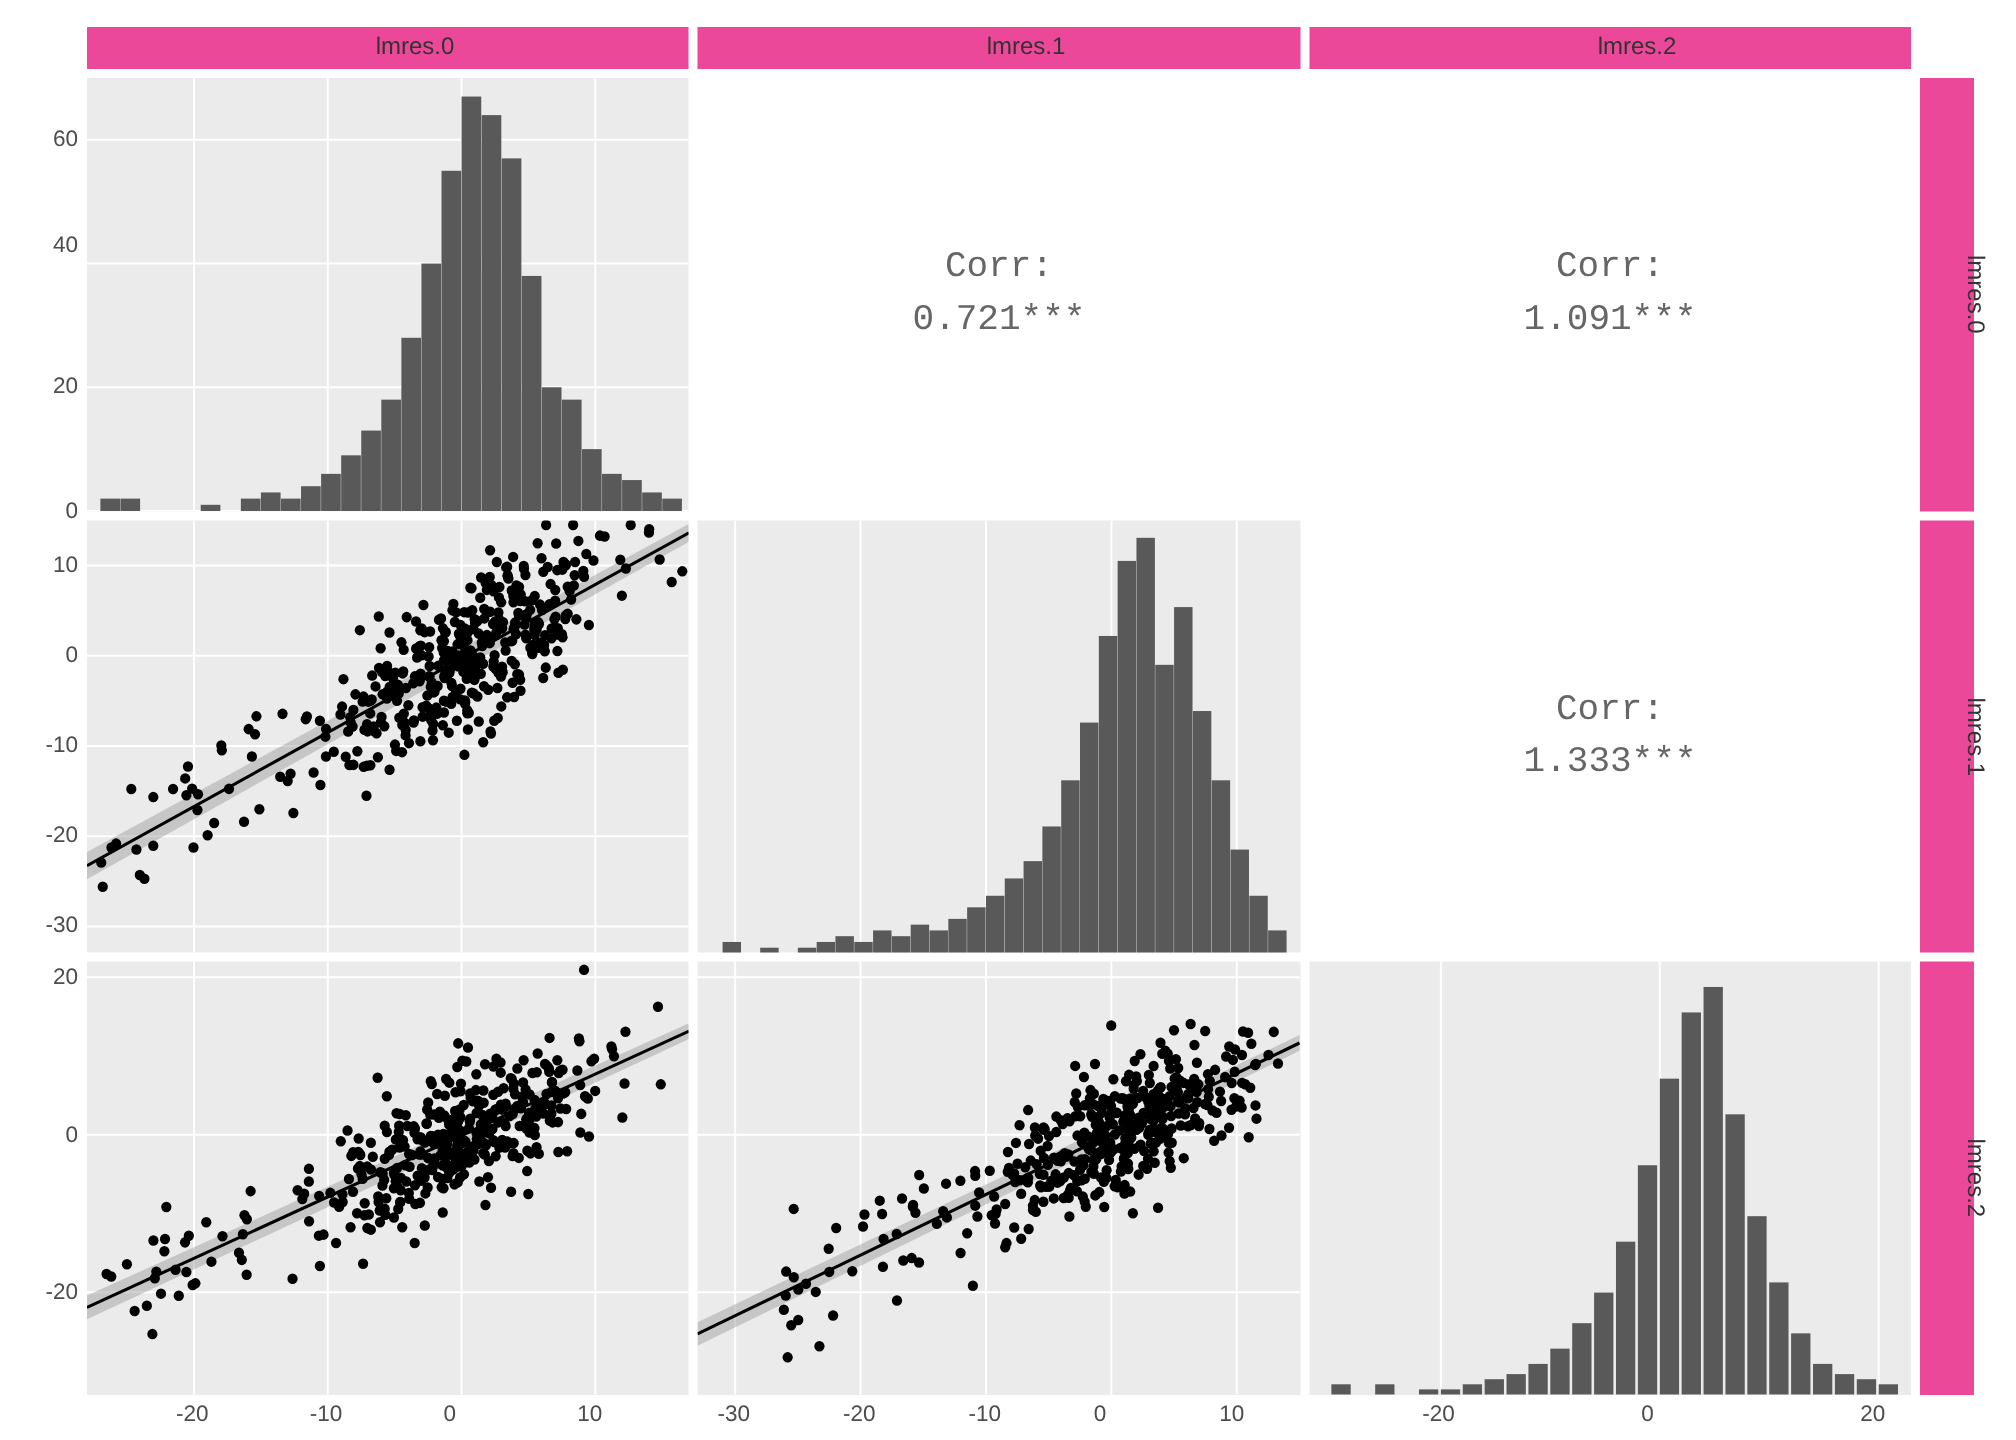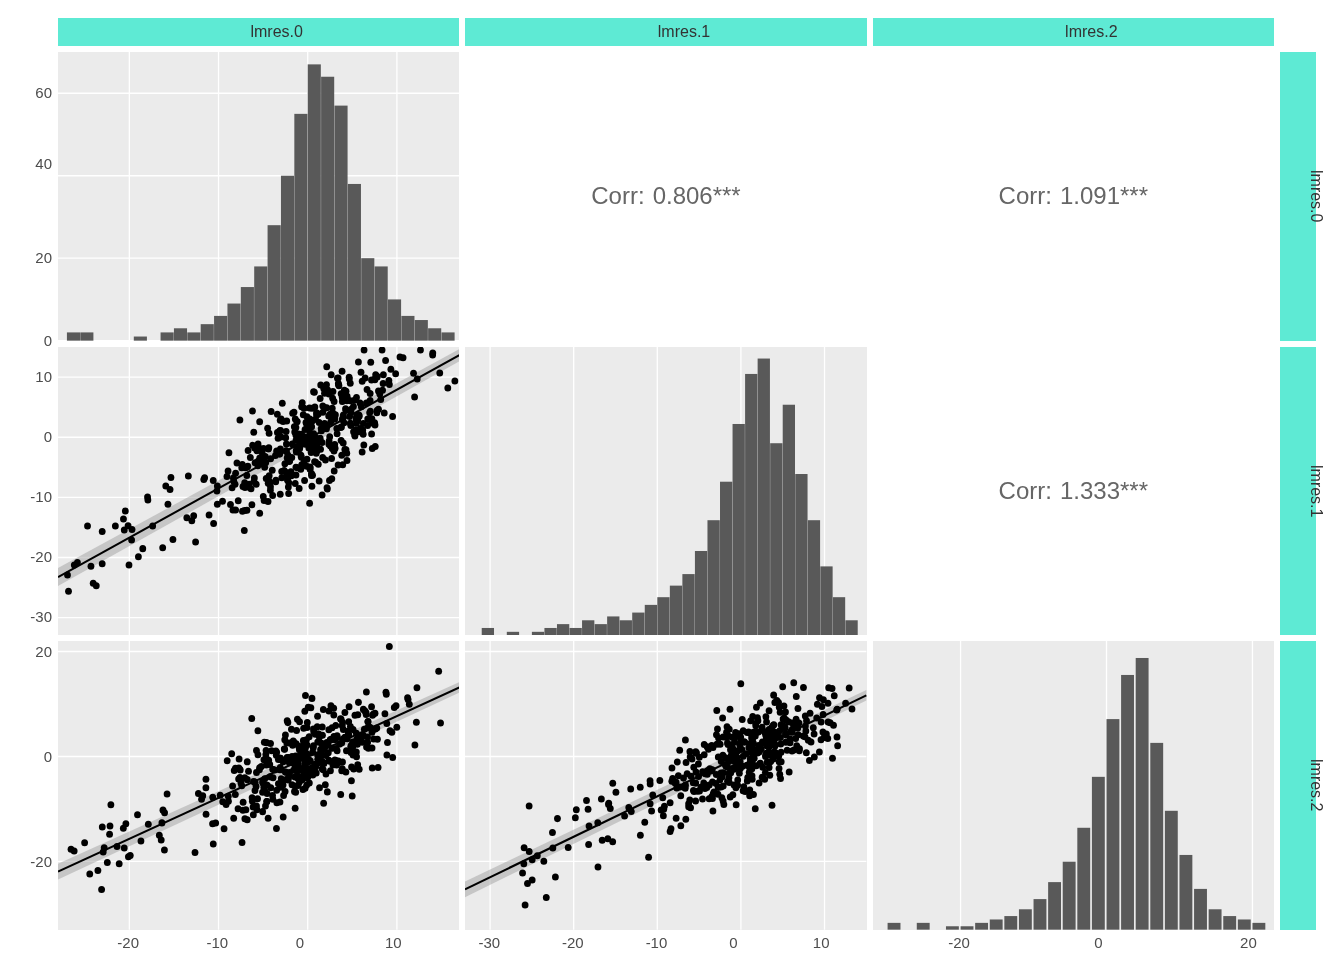--- a/index.html
+++ b/index.html
@@ -16,21 +16,21 @@
     left: 58px;
     top: 18px;
     width: 1250px;
     height: 912px;
     display: grid;
     grid-template-columns: repeat(3, 1fr) 28px;
     grid-template-rows: 28px repeat(3, 1fr);
     gap: 6px;
   }
   .strip {
-    background: #5eead4;
+    background: #ec4899;
     display: flex;
     align-items: center;
     justify-content: center;
     font-size: 16px;
     color: #333;
     padding-left: 36px;
   }
   .strip.right { writing-mode: vertical-rl; }
   .panel {
     position: relative;
@@ -41,22 +41,22 @@
     position: absolute; inset:0; width:100%; height:100%;
   }
   .gridline { stroke: #ffffff; stroke-width: 1.3; }
   .axis-text {
     position: absolute;
     font-size: 15px;
     color: #4d4d4d;
     text-align: center;
   }
   .corr-box {
-    display:flex; flex-direction:row; align-items:center; justify-content:center;
-    height:100%; font-family: Liberation Sans, sans-serif; color:#666; font-size:24px;
+    display:flex; flex-direction:column; align-items:center; justify-content:center;
+    height:100%; font-family: Liberation Mono, monospace; color:#666; font-size:24px;
     gap:8px;
   }
   .hist-bar { fill:#595959; }
   .pt { fill:#000; }
   .fit { stroke:#000; stroke-width:2; fill:none; }
   .ci { fill:#999; opacity:0.45; }
 </style>
 </head>
 <body>
 
@@ -110,21 +110,21 @@
         <rect x="328.88888888888886" y="240" width="13.066666666666666" height="40" class="hist-bar"></rect>
         <rect x="342.22222222222223" y="256" width="13.066666666666666" height="24" class="hist-bar"></rect>
         <rect x="355.55555555555554" y="260" width="13.066666666666666" height="20" class="hist-bar"></rect>
         <rect x="368.8888888888889" y="268" width="13.066666666666666" height="12" class="hist-bar"></rect>
         <rect x="382.22222222222223" y="272" width="13.066666666666666" height="8" class="hist-bar"></rect>
       </svg>
     </div>
   <div class="panel blank">
     <div class="corr-box">
         <span>Corr:</span>
-        <span>0.806***</span>
+        <span>0.721***</span>
       </div>
   </div>
   <div class="panel blank">
     <div class="corr-box">
         <span>Corr:</span>
         <span>1.091***</span>
       </div>
   </div>
   <div class="strip right">
       <span>lmres.0</span>

